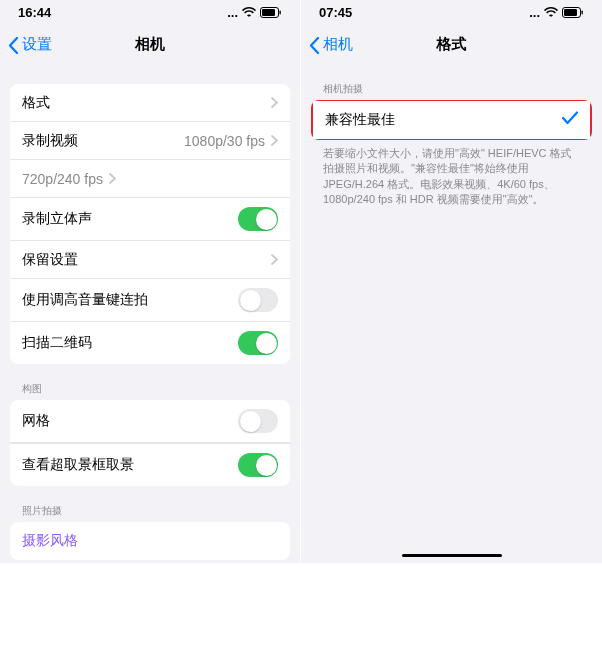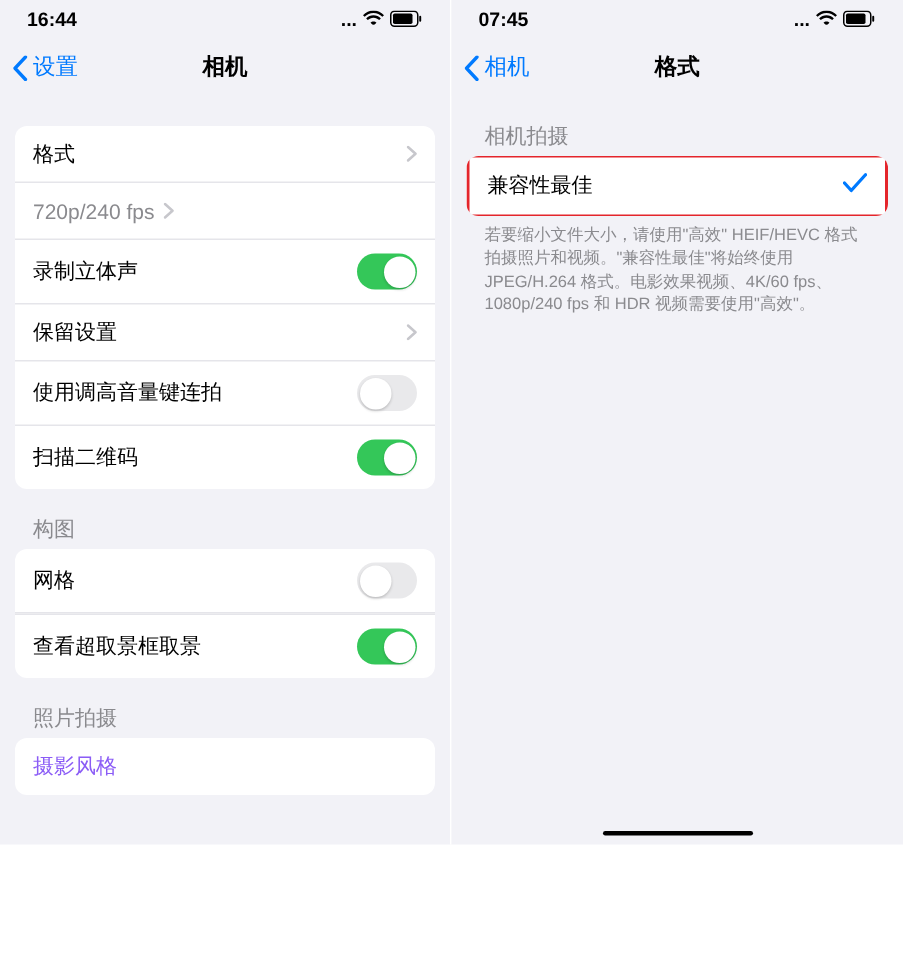--- a/index.html
+++ b/index.html
@@ -49,21 +49,21 @@
     left: 50%;
     transform: translateX(-50%);
     font-size: 15px;
     font-weight: 600;
     color: #000;
   }
   .content {
     padding: 0 10px;
   }
   .section-header {
-    font-size: 14px;
+    font-size: 10px;
     color: #8a8a8e;
     padding: 18px 12px 4px;
   }
   .section-footer {
     font-size: 11px;
     color: #8a8a8e;
     padding: 6px 12px 4px;
     line-height: 1.4;
   }
   .group {
@@ -172,20 +172,31 @@
     <div class="group first">
       <div class="row">
         <span class="row-label">格式</span>
         <span class="chevron">
             <svg viewBox="0 0 7 11">
               <path d="M1 1l5 4.5L1 10" stroke="#c7c7cc" stroke-width="1.7" fill="none" stroke-linecap="round" stroke-linejoin="round"></path>
             </svg>
           </span>
       </div>
       <div class="row">
+        <span class="row-label">录制视频</span>
+        <span class="row-detail">
+            <span>1080p/30 fps</span>
+            <span class="chevron">
+              <svg viewBox="0 0 7 11">
+                <path d="M1 1l5 4.5L1 10" stroke="#c7c7cc" stroke-width="1.7" fill="none" stroke-linecap="round" stroke-linejoin="round"></path>
+              </svg>
+            </span>
+          </span>
+      </div>
+      <div class="row">
         <span class="row-detail">
             <span>720p/240 fps</span>
             <span class="chevron">
               <svg viewBox="0 0 7 11">
                 <path d="M1 1l5 4.5L1 10" stroke="#c7c7cc" stroke-width="1.7" fill="none" stroke-linecap="round" stroke-linejoin="round"></path>
               </svg>
             </span>
           </span>
       </div>
       <div class="row">

